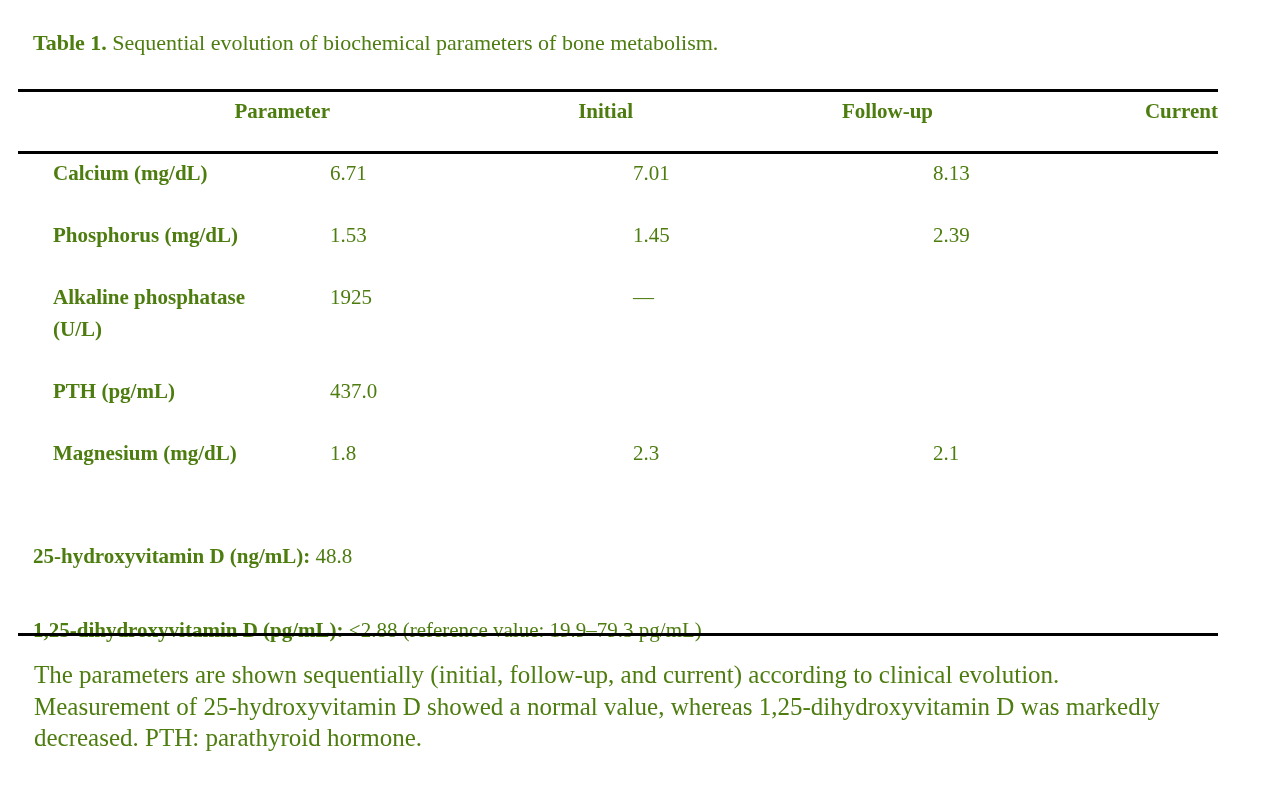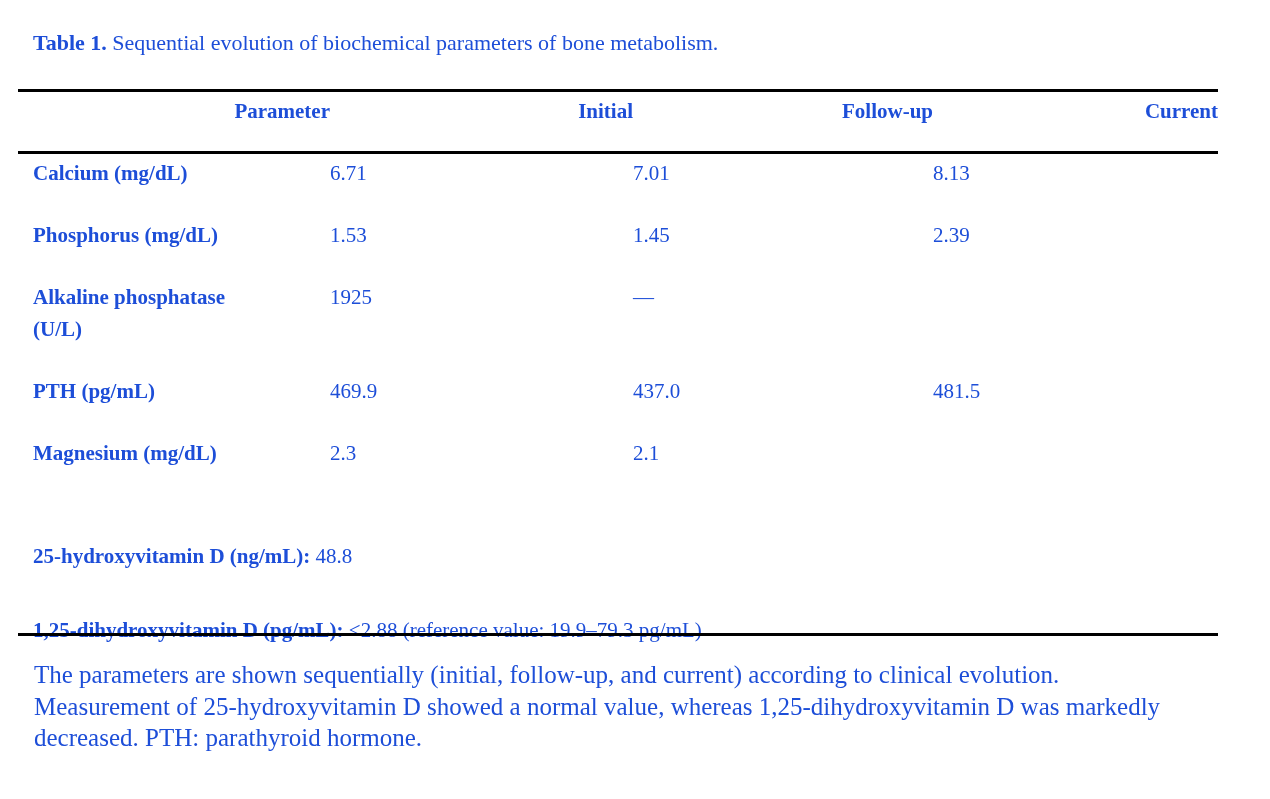--- a/index.html
+++ b/index.html
@@ -5,21 +5,21 @@
   html, body {
     margin: 0;
     padding: 0;
     background: #ffffff;
   }
   .page {
     position: relative;
     width: 1270px;
     height: 799px;
     background: #ffffff;
-    color: #1d4ed8;
+    color: #4d7c0f;
     font-family: "Liberation Serif", "DejaVu Serif", serif;
     overflow: hidden;
   }
   .b { font-weight: bold; }
   .caption {
     position: absolute;
     left: 33px;
     top: 27px;
     font-size: 22px;
     line-height: 32px;
@@ -49,21 +49,21 @@
     font-weight: bold;
     text-align: right;
   }
   .tbody {
     position: absolute;
     left: 33px;
     top: 157px;
     width: 1185px;
   }
   .tbody .trow { margin-bottom: 30px; }
-  .cell-param { font-weight: bold; max-width: 245px; }
+  .cell-param { font-weight: bold; max-width: 245px; margin-left: 20px; }
   .extra {
     position: absolute;
     left: 33px;
     font-size: 21px;
     line-height: 32px;
     white-space: pre-wrap;
   }
   .extra-1 { top: 540px; }
   .extra-2 { top: 614px; }
   .footnote {
@@ -110,27 +110,26 @@
     </div>
 
     <div class="trow">
       <div class="cell cell-param">Alkaline phosphatase (U/L)</div>
       <div class="cell">1925</div>
       <div class="cell">—</div>
     </div>
 
     <div class="trow">
       <div class="cell cell-param">PTH (pg/mL)</div>
-      <div class="cell">469.9</div>
       <div class="cell">437.0</div>
-      <div class="cell">481.5</div>
     </div>
 
     <div class="trow">
       <div class="cell cell-param">Magnesium (mg/dL)</div>
+      <div class="cell">1.8</div>
       <div class="cell">2.3</div>
       <div class="cell">2.1</div>
     </div>
 
   </div>
 
   <div class="extra extra-1"><span class="b">25-hydroxyvitamin D (ng/mL):</span><span> 48.8</span></div>
 
   <div class="extra extra-2"><span class="b">1,25-dihydroxyvitamin D (pg/mL):</span><span> &lt;2.88 (reference value: 19.9–79.3 pg/mL)</span></div>
 

